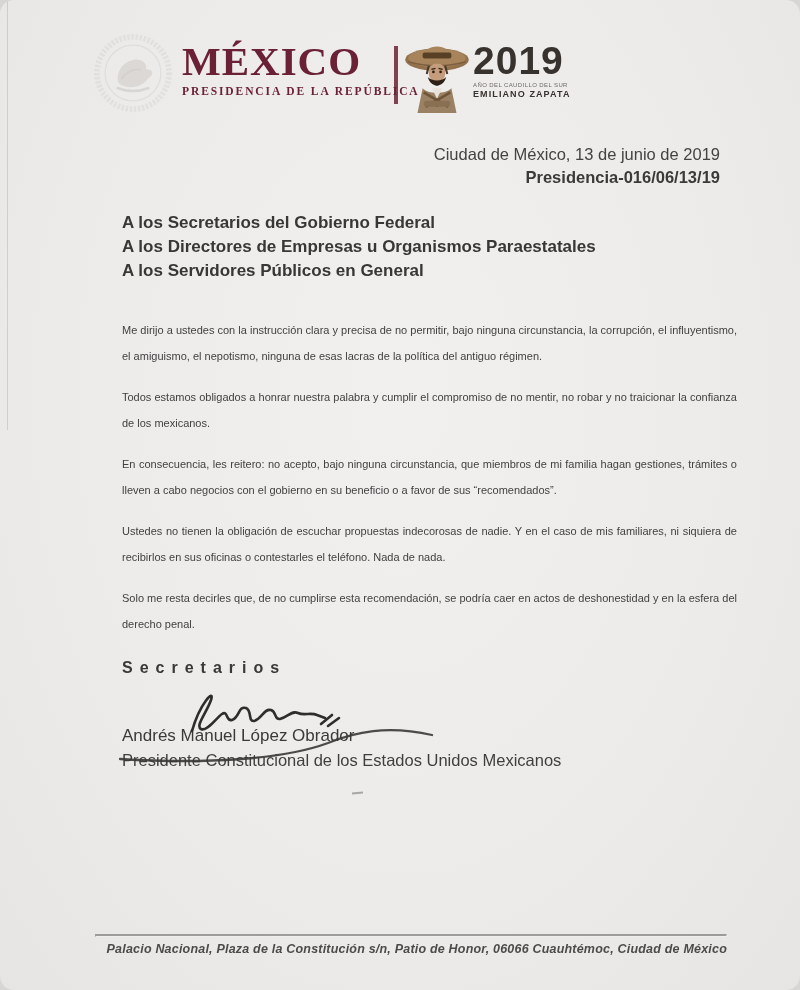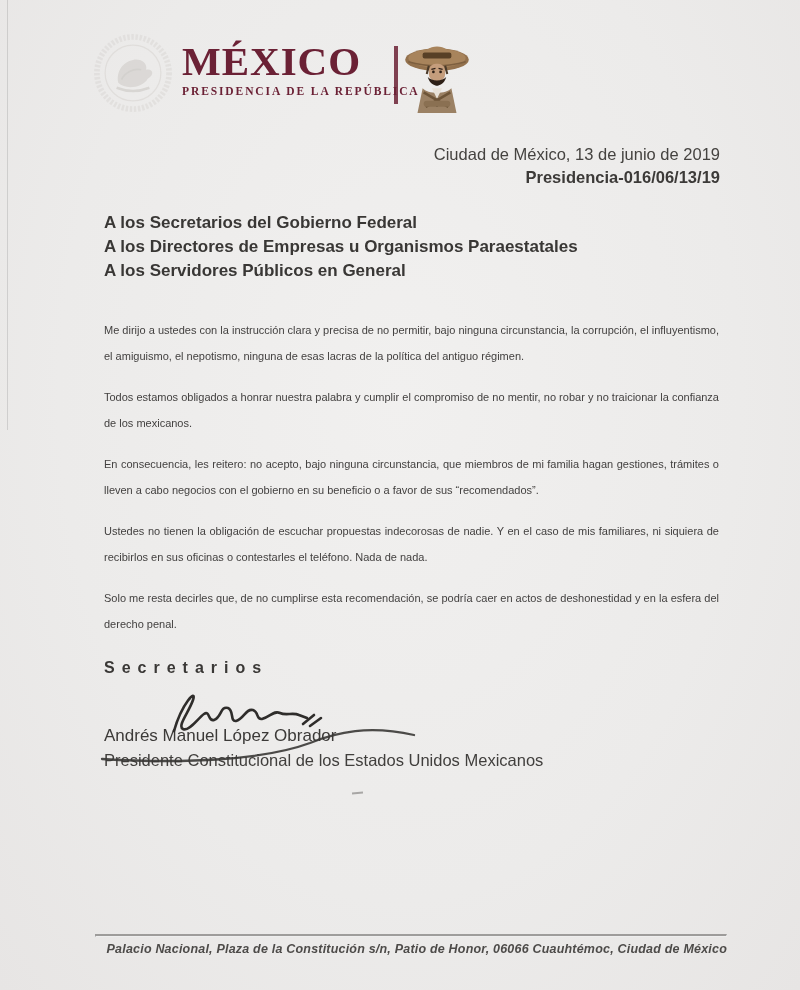--- a/index.html
+++ b/index.html
@@ -1,40 +1,40 @@
 <!DOCTYPE html>
 <html><head>
 <meta charset="utf-8">
 <style>
   html,body{margin:0;padding:0;background:#d8d6d4;}
   .page{
     position:relative;width:800px;height:990px;margin:0 auto;
     background:#edeceb;
     background-image:radial-gradient(ellipse at 50% 40%, #f1f0ef 0%, #eceBea 60%, #e7e5e4 100%);
-    font-family:"Liberation Sans", sans-serif;color:#3f3d3b;overflow:hidden;
+    font-family:"Liberation Sans", sans-serif;color:#3f3d3b;overflow:hidden;border-radius:14px;
   }
   .scan-edge{position:absolute;left:7px;top:0;width:1px;height:430px;background:rgba(110,110,110,.22);}
   
   .seal{position:absolute;left:92px;top:32px;width:82px;height:82px;opacity:.6;}
   .brand{position:absolute;left:182px;top:40px;width:212px;}
   .brand-name{font-family:"Liberation Serif", serif;font-weight:bold;font-size:41px;line-height:42px;
     color:#6b2135;letter-spacing:1px;margin:0;}
   .brand-sub{font-family:"Liberation Serif", serif;font-weight:bold;font-size:11.5px;
     color:#6b2135;letter-spacing:1.9px;margin-top:3px;white-space:nowrap;}
   .divider{position:absolute;left:394px;top:46px;width:4px;height:58px;background:#6b2135;opacity:.85;}
   .zapata{position:absolute;left:403px;top:35px;width:68px;height:78px;}
   .year-block{position:absolute;left:473px;top:42px;width:110px;}
   .year{font-weight:bold;font-size:39px;line-height:38px;color:#37322e;letter-spacing:1px;}
   .year-cap1{font-size:6px;color:#6e6862;letter-spacing:.4px;margin-top:2px;white-space:nowrap;}
   .year-cap2{font-weight:bold;font-size:9px;color:#37322e;letter-spacing:1.1px;margin-top:1px;white-space:nowrap;}
   
   .dateblock{position:absolute;right:80px;top:143px;text-align:right;font-size:16.5px;line-height:23px;color:#454340;}
   .dateblock .ref{font-weight:bold;color:#3c3a38;text-align:right;}
   
-  .main{position:absolute;left:104px;top:211px;width:615px;}
+  .main{position:absolute;left:122px;top:211px;width:615px;}
   .recipients{font-weight:bold;font-size:17px;line-height:24px;color:#393735;margin-bottom:34px;}
   .paras p{font-size:11px;line-height:26px;text-align:justify;margin:0 0 15px 0;color:#434140;}
   .closing-salutation{font-weight:bold;font-size:16px;letter-spacing:7px;color:#3a3836;margin-top:22px;}
   .sig-row{position:relative;height:52px;margin-top:6px;margin-bottom:-10px;}
   .sig-row svg{position:absolute;left:52px;top:0;}
   .signer-name{font-size:17px;color:#3c3a38;line-height:22px;}
   .signer-title{position:relative;font-size:16.5px;color:#413f3d;line-height:22px;margin-top:2px;}
   .flourish{position:absolute;left:-10px;top:-22px;pointer-events:none;}
   .artifact{position:absolute;left:352px;top:792px;width:11px;height:2px;background:#6f6d6b;opacity:.55;transform:rotate(-4deg);}
   
@@ -79,20 +79,25 @@
       <path d="M27.5,33.5 l4,-1 M34.5,32.5 l4,1" stroke="#2e2017" stroke-width="1.2"></path>
       <path d="M24,41 C28,45.5 38,45.5 42,41 C40,48 35,49.5 33,49.5 C31,49.5 26,48 24,41 Z" fill="#2e2017"></path>
       <path d="M14,76 L19,52 C24,58 42,58 47,52 L52,76 Z" fill="#9b8164"></path>
       <path d="M28,52 L33,62 L38,52 Z" fill="#e8e2d8"></path>
       <path d="M33,62 l0,8" stroke="#564231" stroke-width="2"></path>
       <path d="M20,56 L44,70 M46,56 L22,70" stroke="#6e5538" stroke-width="2.5"></path>
       <rect x="20" y="64" width="26" height="6" rx="3" fill="#8a7052"></rect>
     </svg>
   </div>
 
+  <div class="year-block">
+    <div class="year">2019</div>
+    <div class="year-cap1">AÑO DEL CAUDILLO DEL SUR</div>
+    <div class="year-cap2">EMILIANO ZAPATA</div>
+  </div>
 
   <div class="dateblock">
     <div>Ciudad de México, 13 de junio de 2019</div>
     <div class="ref">Presidencia-016/06/13/19</div>
   </div>
 
   <div class="main">
     <div class="recipients">
       <div>A los Secretarios del Gobierno Federal</div>
       <div>A los Directores de Empresas u Organismos Paraestatales</div>

